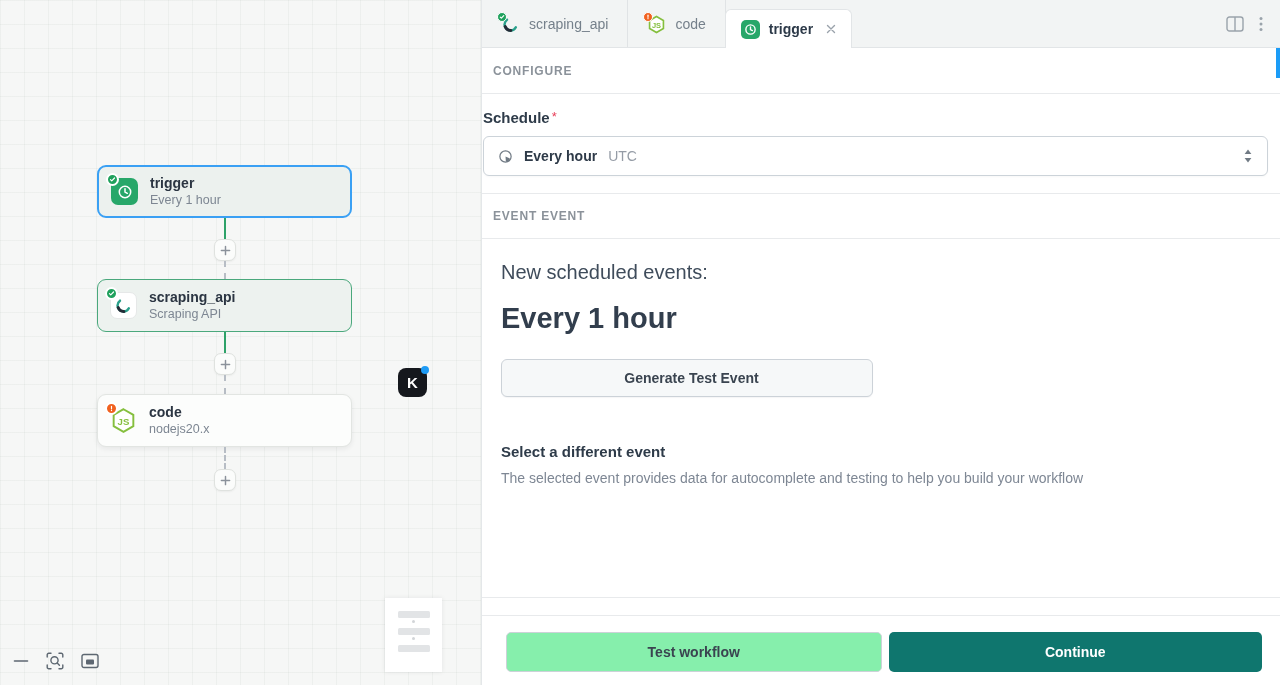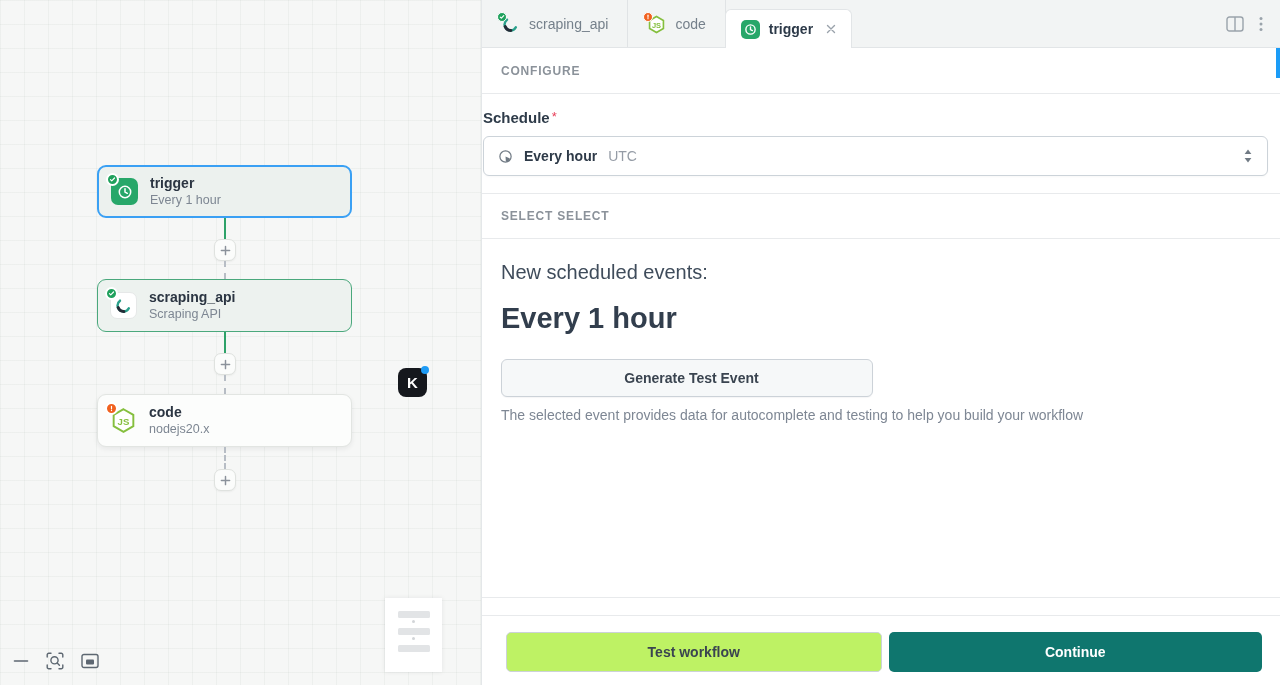--- a/index.html
+++ b/index.html
@@ -71,21 +71,21 @@
   .tab.active { position:relative; z-index:2; align-self:flex-end; height:39px; background:#fff;
     border:1px solid #e2e5e7; border-bottom:none; border-radius:6px 6px 0 0; color:#2d3a49;
     font-weight:700; padding:0 15px; margin-left:-1px; }
   .tab-icon { position:relative; width:19px; height:19px; flex:0 0 19px; }
   .tab-icon .icon-box { width:19px; height:19px; border-radius:5px; }
   .tab-icon .badge { width:10px; height:10px; border:1.5px solid #fff; top:-3px; left:-4px; }
   .tab-close { display:flex; margin-left:4px; cursor:pointer; }
   .tab-actions { margin-left:auto; display:flex; align-items:center; gap:15px; padding-right:17px; }
   .scroll-thumb { position:absolute; right:0; top:48px; width:4px; height:30px; background:#1b9cf7; z-index:5; }
 
-  .section-header { display:flex; align-items:center; padding:0 19px; font-size:12px; font-weight:700;
+  .section-header { display:flex; align-items:center; padding:0 11px; font-size:12px; font-weight:700;
     letter-spacing:.8px; color:#8b929a; border-bottom:1px solid #e8eaec; }
   .hdr-configure { flex:0 0 46px; }
   .hdr-select-event { flex:0 0 45px; }
   .hdr-results { flex:0 0 38px; }
 
   .schedule-section { flex:0 0 100px; padding:15px 12px 0 1px; border-bottom:1px solid #e8eaec; }
   .field-label { font-size:15px; font-weight:700; color:#2e3b49; line-height:16px; }
   .req { color:#e8405a; font-size:13px; vertical-align:top; margin-left:2px; }
   .select { margin-top:9px; height:40px; border:1px solid #ccd3d9; border-radius:6px; background:#fff;
     display:flex; align-items:center; padding:0 14px; cursor:pointer; box-shadow:0 1px 2px rgba(20,30,40,.03); }
@@ -103,21 +103,21 @@
   .event-select { background:#fbfcfd; }
   .event-pill { margin-left:12px; display:flex; align-items:center; gap:14px; background:#e9ebee;
     border-radius:4px; padding:4px 11px; }
   .event-time { font-family:"DejaVu Sans Mono","Liberation Mono",monospace; font-size:13.5px; color:#3a4552; letter-spacing:.5px; }
   .event-name { font-size:14px; font-weight:700; color:#2e3a48; }
   .help-text { margin-top:10px; font-size:14px; color:#7e8794; line-height:17px; }
 
   .thin-band { flex:0 0 18px; border-bottom:1px solid #e8eaec; }
   .footer { flex:0 0 69px; display:flex; gap:7px; padding:16px 18px 0 24px; }
   .btn { flex:1 1 0; height:40px; border-radius:5px; font-family:inherit; font-size:14px; font-weight:700; cursor:pointer; }
-  .btn-test { background:#bef264; border:1px solid #ccd2d8; color:#3a4450; }
+  .btn-test { background:#86efac; border:1px solid #ccd2d8; color:#3a4450; }
   .btn-continue { background:#0f766e; border:none; color:#fff; }
 </style>
 </head>
 <body>
 
 <div class="app">
 
   <div class="canvas">
 
     <div class="node node-trigger">
@@ -325,27 +325,28 @@
         <span class="select-sub">UTC</span>
         <span class="chev">
           <svg width="10" height="16" viewBox="0 0 10 16">
               <path d="M5 1.6L8.4 6H1.6z" fill="#707a84"></path>
               <path d="M5 14.4L1.6 10h6.8z" fill="#707a84"></path>
             </svg>
         </span>
       </div>
     </div>
 
-    <div class="section-header hdr-select-event">SELECT SELECT</div>
+    <div class="section-header hdr-select-event">EVENT EVENT</div>
 
     <div class="event-section">
       <div class="events-heading">New scheduled events:</div>
       <div class="events-value">Every 1 hour</div>
       <button class="generate-btn">Generate Test Event</button>
 
+      <div class="field-label diff-label">Select a different event</div>
       <div class="help-text">The selected event provides data for autocomplete and testing to help you build your workflow</div>
     </div>
 
     <div class="thin-band"></div>
 
     <div class="footer">
       <button class="btn btn-test">Test workflow</button>
       <button class="btn btn-continue">Continue</button>
     </div>
   </div>

